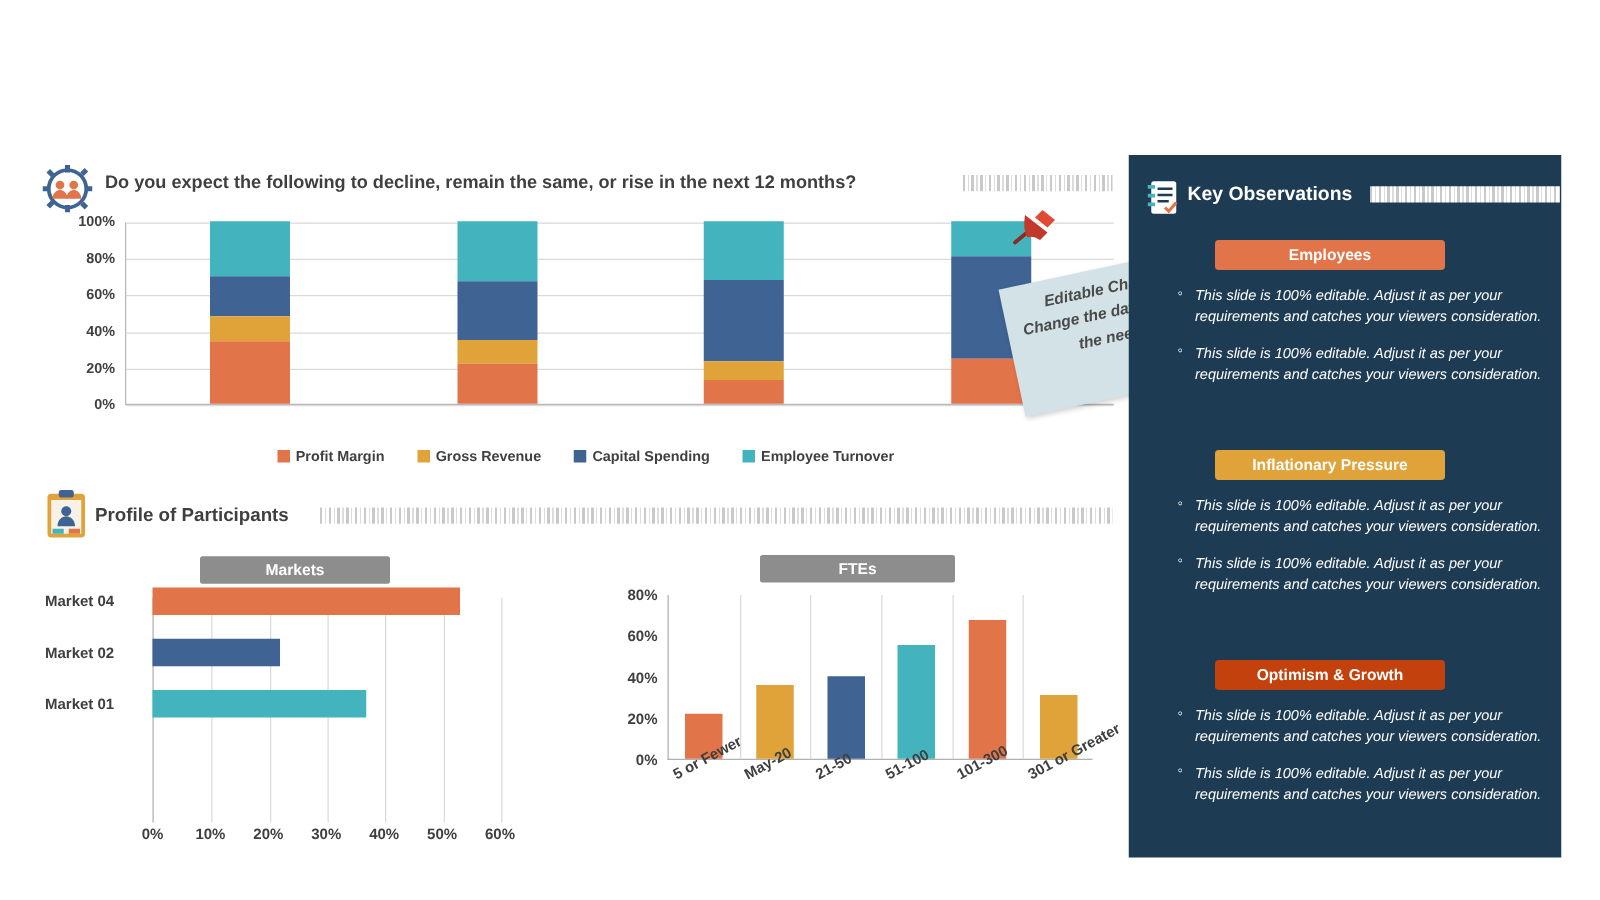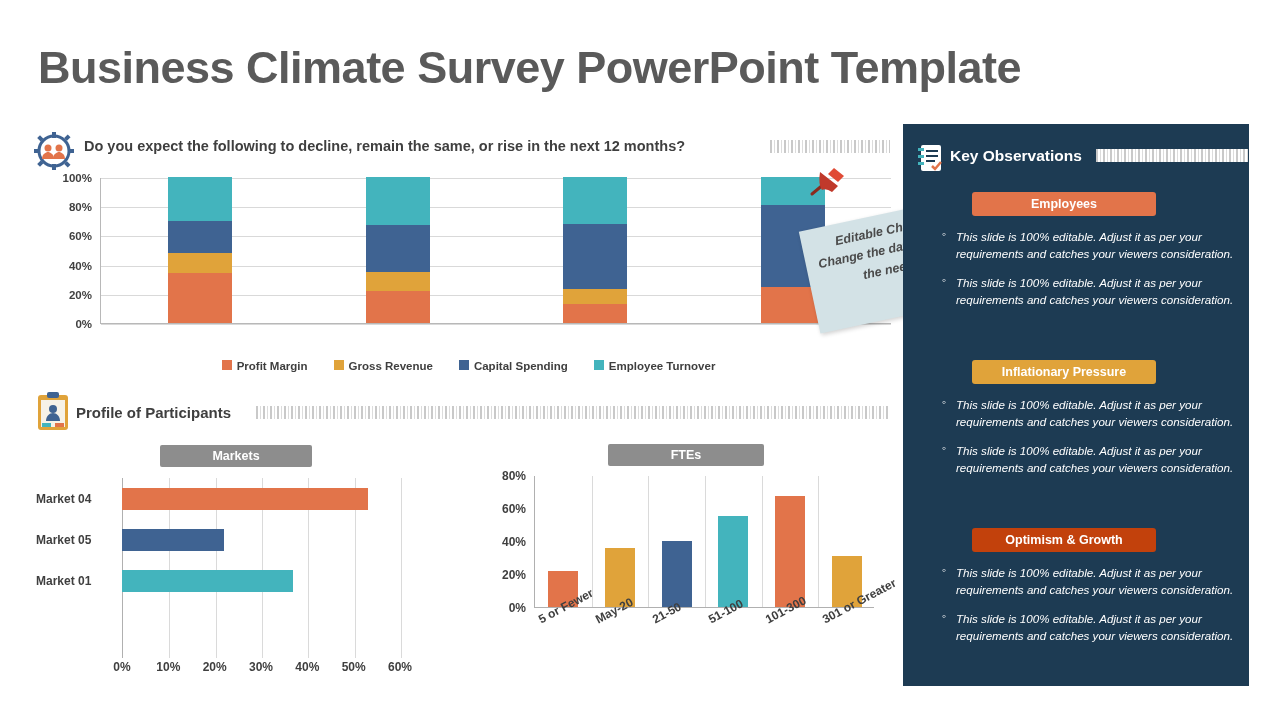--- a/index.html
+++ b/index.html
@@ -69,21 +69,21 @@
   .sec2-bar { position:absolute; left:256px; top:406px; width:634px; }
 
   
   .markets-cap, .ftes-cap {
     position:absolute; text-align:center; color:#fff; font-weight:bold;
     font-size:12.5px; background:#8d8d8d; border-radius:2px; padding:4px 16px;
   }
   .markets-cap { left:160px; top:445px; width:152px; }
   .ftes-cap { left:608px; top:444px; width:156px; }
 
-  .markets { position:absolute; left:36px; top:478px; width:400px; height:180px; }
+  .markets { position:absolute; left:36px; top:460px; width:400px; height:180px; }
   .m-row { position:relative; height:41px; }
   .m-label {
     position:absolute; left:0; top:50%; transform:translateY(-50%);
     width:78px; text-align:left; font-size:12px; font-weight:bold; color:#3f3f3f;
   }
   .m-barwrap { position:absolute; left:86px; top:0; right:0; height:41px; }
   .m-bar { position:absolute; top:50%; transform:translateY(-50%); height:22px; left:0; }
   .m-axis { position:absolute; left:122px; top:478px; width:278px; height:180px; border-left:1px solid #b0b0b0; }
   .m-vline { position:absolute; top:0; bottom:0; width:1px; background:#dadada; }
   .m-xlabels { position:absolute; left:86px; top:660px; width:314px; height:16px; }
@@ -129,21 +129,20 @@
     transform:rotate(-12deg); text-align:center;
     font-size:12.5px; font-style:italic; font-weight:bold; color:#4a4a4a; line-height:1.55;
   }
   .pin { position:absolute; left:806px; top:160px; width:44px; height:44px; }
 </style>
 </head>
 <body>
 
 <div class="slide">
 
-  <div class="title">Business Climate Survey PowerPoint Template</div>
 
   <div class="sec1-icon">
     <svg width="40" height="38" viewBox="0 0 40 38">
       <circle cx="20" cy="19" r="15" fill="none" stroke="#3f6392" stroke-width="3"></circle>
       <g fill="#3f6392">
         <rect x="18" y="0" width="4" height="6"></rect>
           <rect x="18" y="32" width="4" height="6"></rect>
         <rect x="0" y="17" width="6" height="4"></rect>
           <rect x="34" y="17" width="6" height="4"></rect>
         <rect x="4" y="4" width="5" height="4" transform="rotate(45 6 6)"></rect>
@@ -244,21 +243,21 @@
       <div class="m-vline" style="left: 278px;"></div>
     </div>
   <div class="markets" id="markets-rows">
       <div class="m-row">
         <div class="m-label">Market 04</div>
         <div class="m-barwrap">
           <div class="m-bar" style="width: 245.567px; background: rgb(226, 116, 74);"></div>
         </div>
       </div>
       <div class="m-row">
-        <div class="m-label">Market 05</div>
+        <div class="m-label">Market 02</div>
         <div class="m-barwrap">
           <div class="m-bar" style="width: 101.933px; background: rgb(63, 99, 146);"></div>
         </div>
       </div>
       <div class="m-row">
         <div class="m-label">Market 01</div>
         <div class="m-barwrap">
           <div class="m-bar" style="width: 171.433px; background: rgb(67, 180, 189);"></div>
         </div>
       </div>

